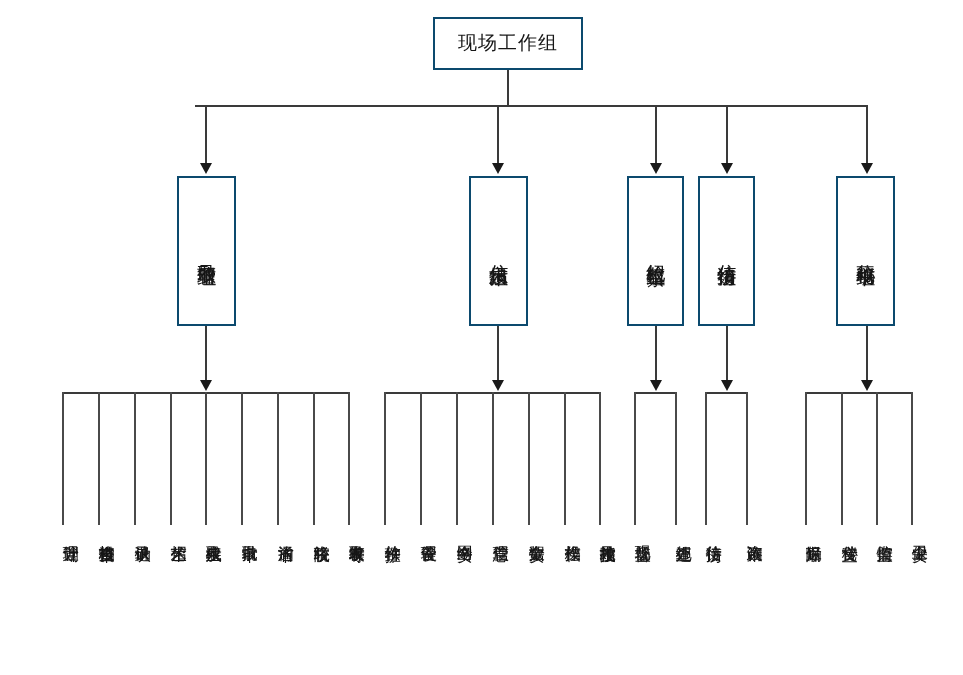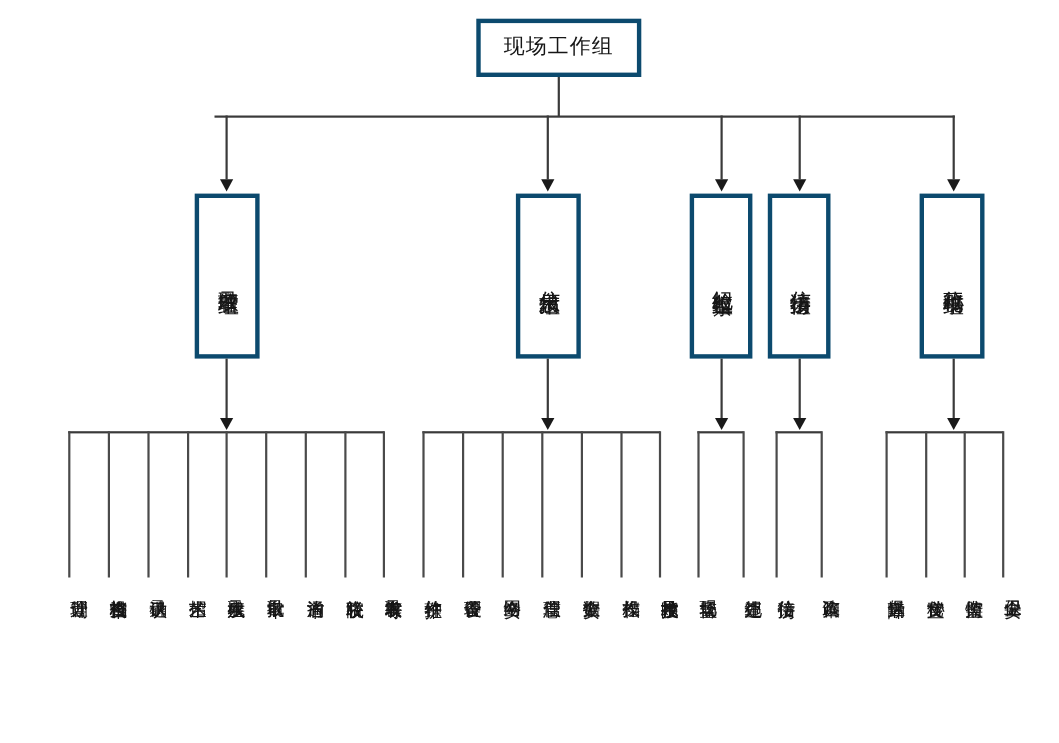--- a/index.html
+++ b/index.html
@@ -41,21 +41,21 @@
     width: 0;
     height: 0;
     border-left: 6px solid transparent;
     border-right: 6px solid transparent;
     border-top: 11px solid #1a1a1a;
   }
 
   
   .node {
     position: absolute;
-    border: 4px solid #0c4a6e;
+    border: 2px solid #0c4a6e;
     background: #ffffff;
     box-sizing: border-box;
     display: flex;
     align-items: center;
     justify-content: center;
   }
   .node-label {
     font-size: 19px;
     line-height: 1.18;
     letter-spacing: 1px;

